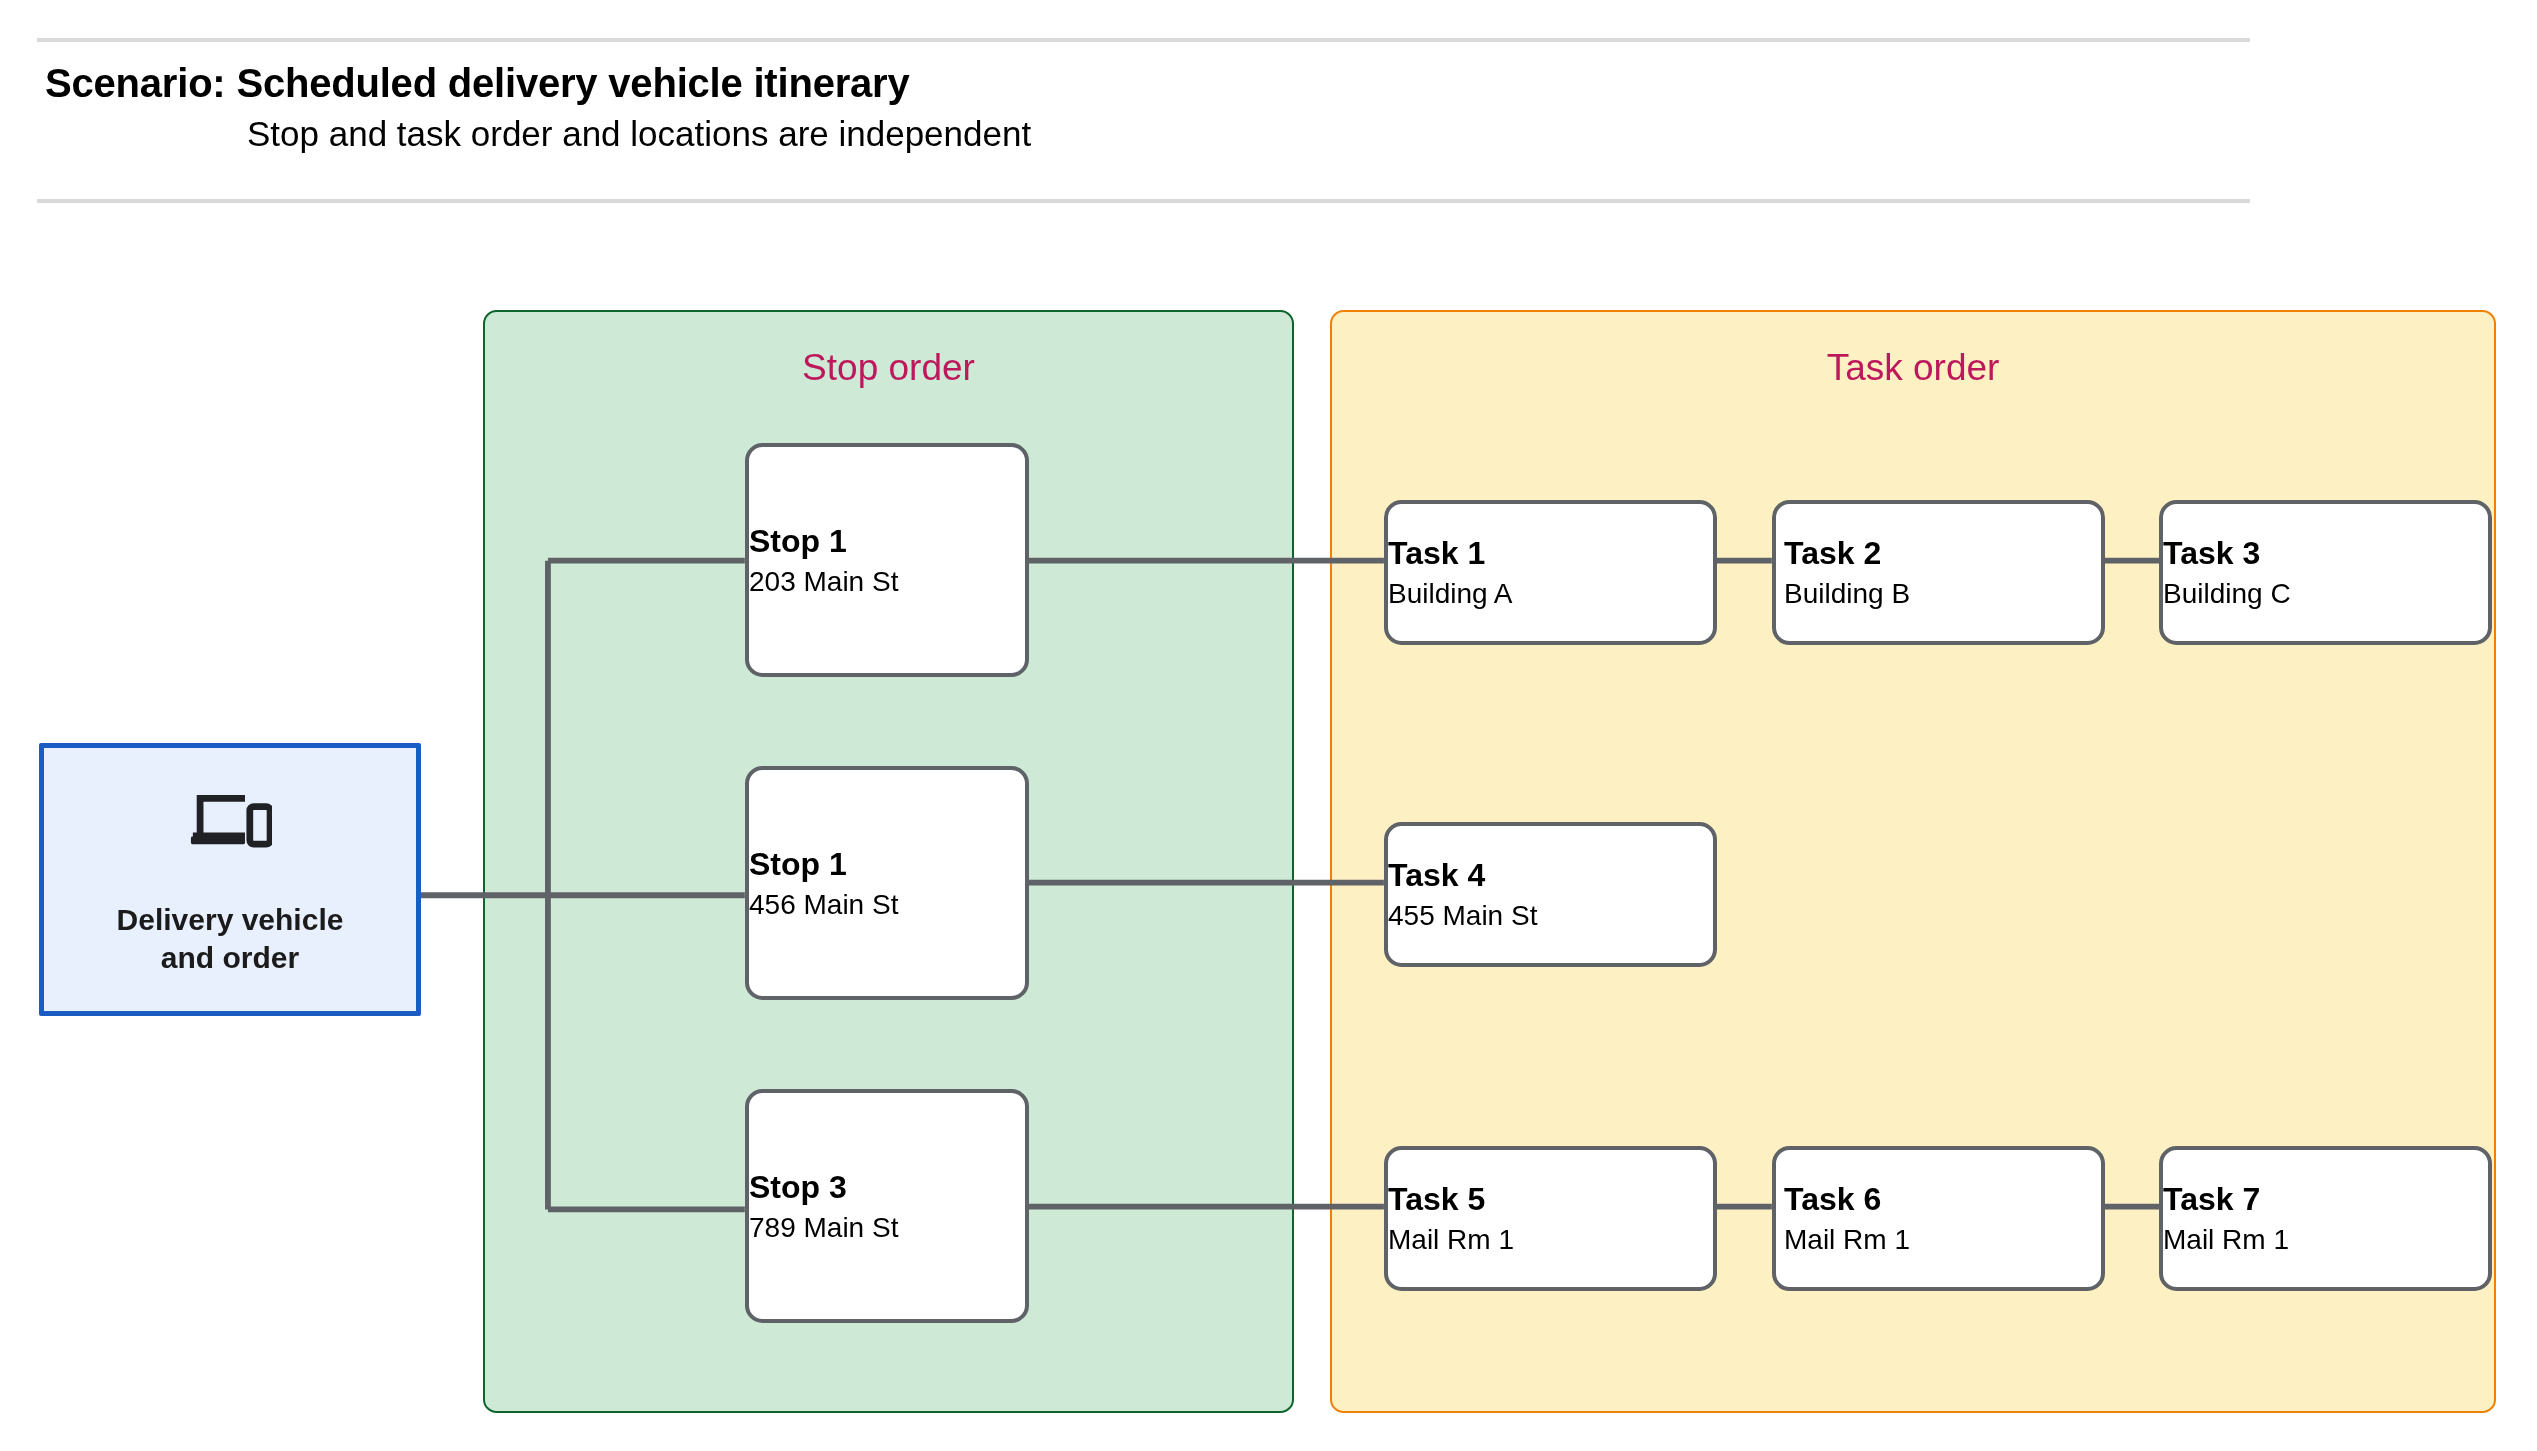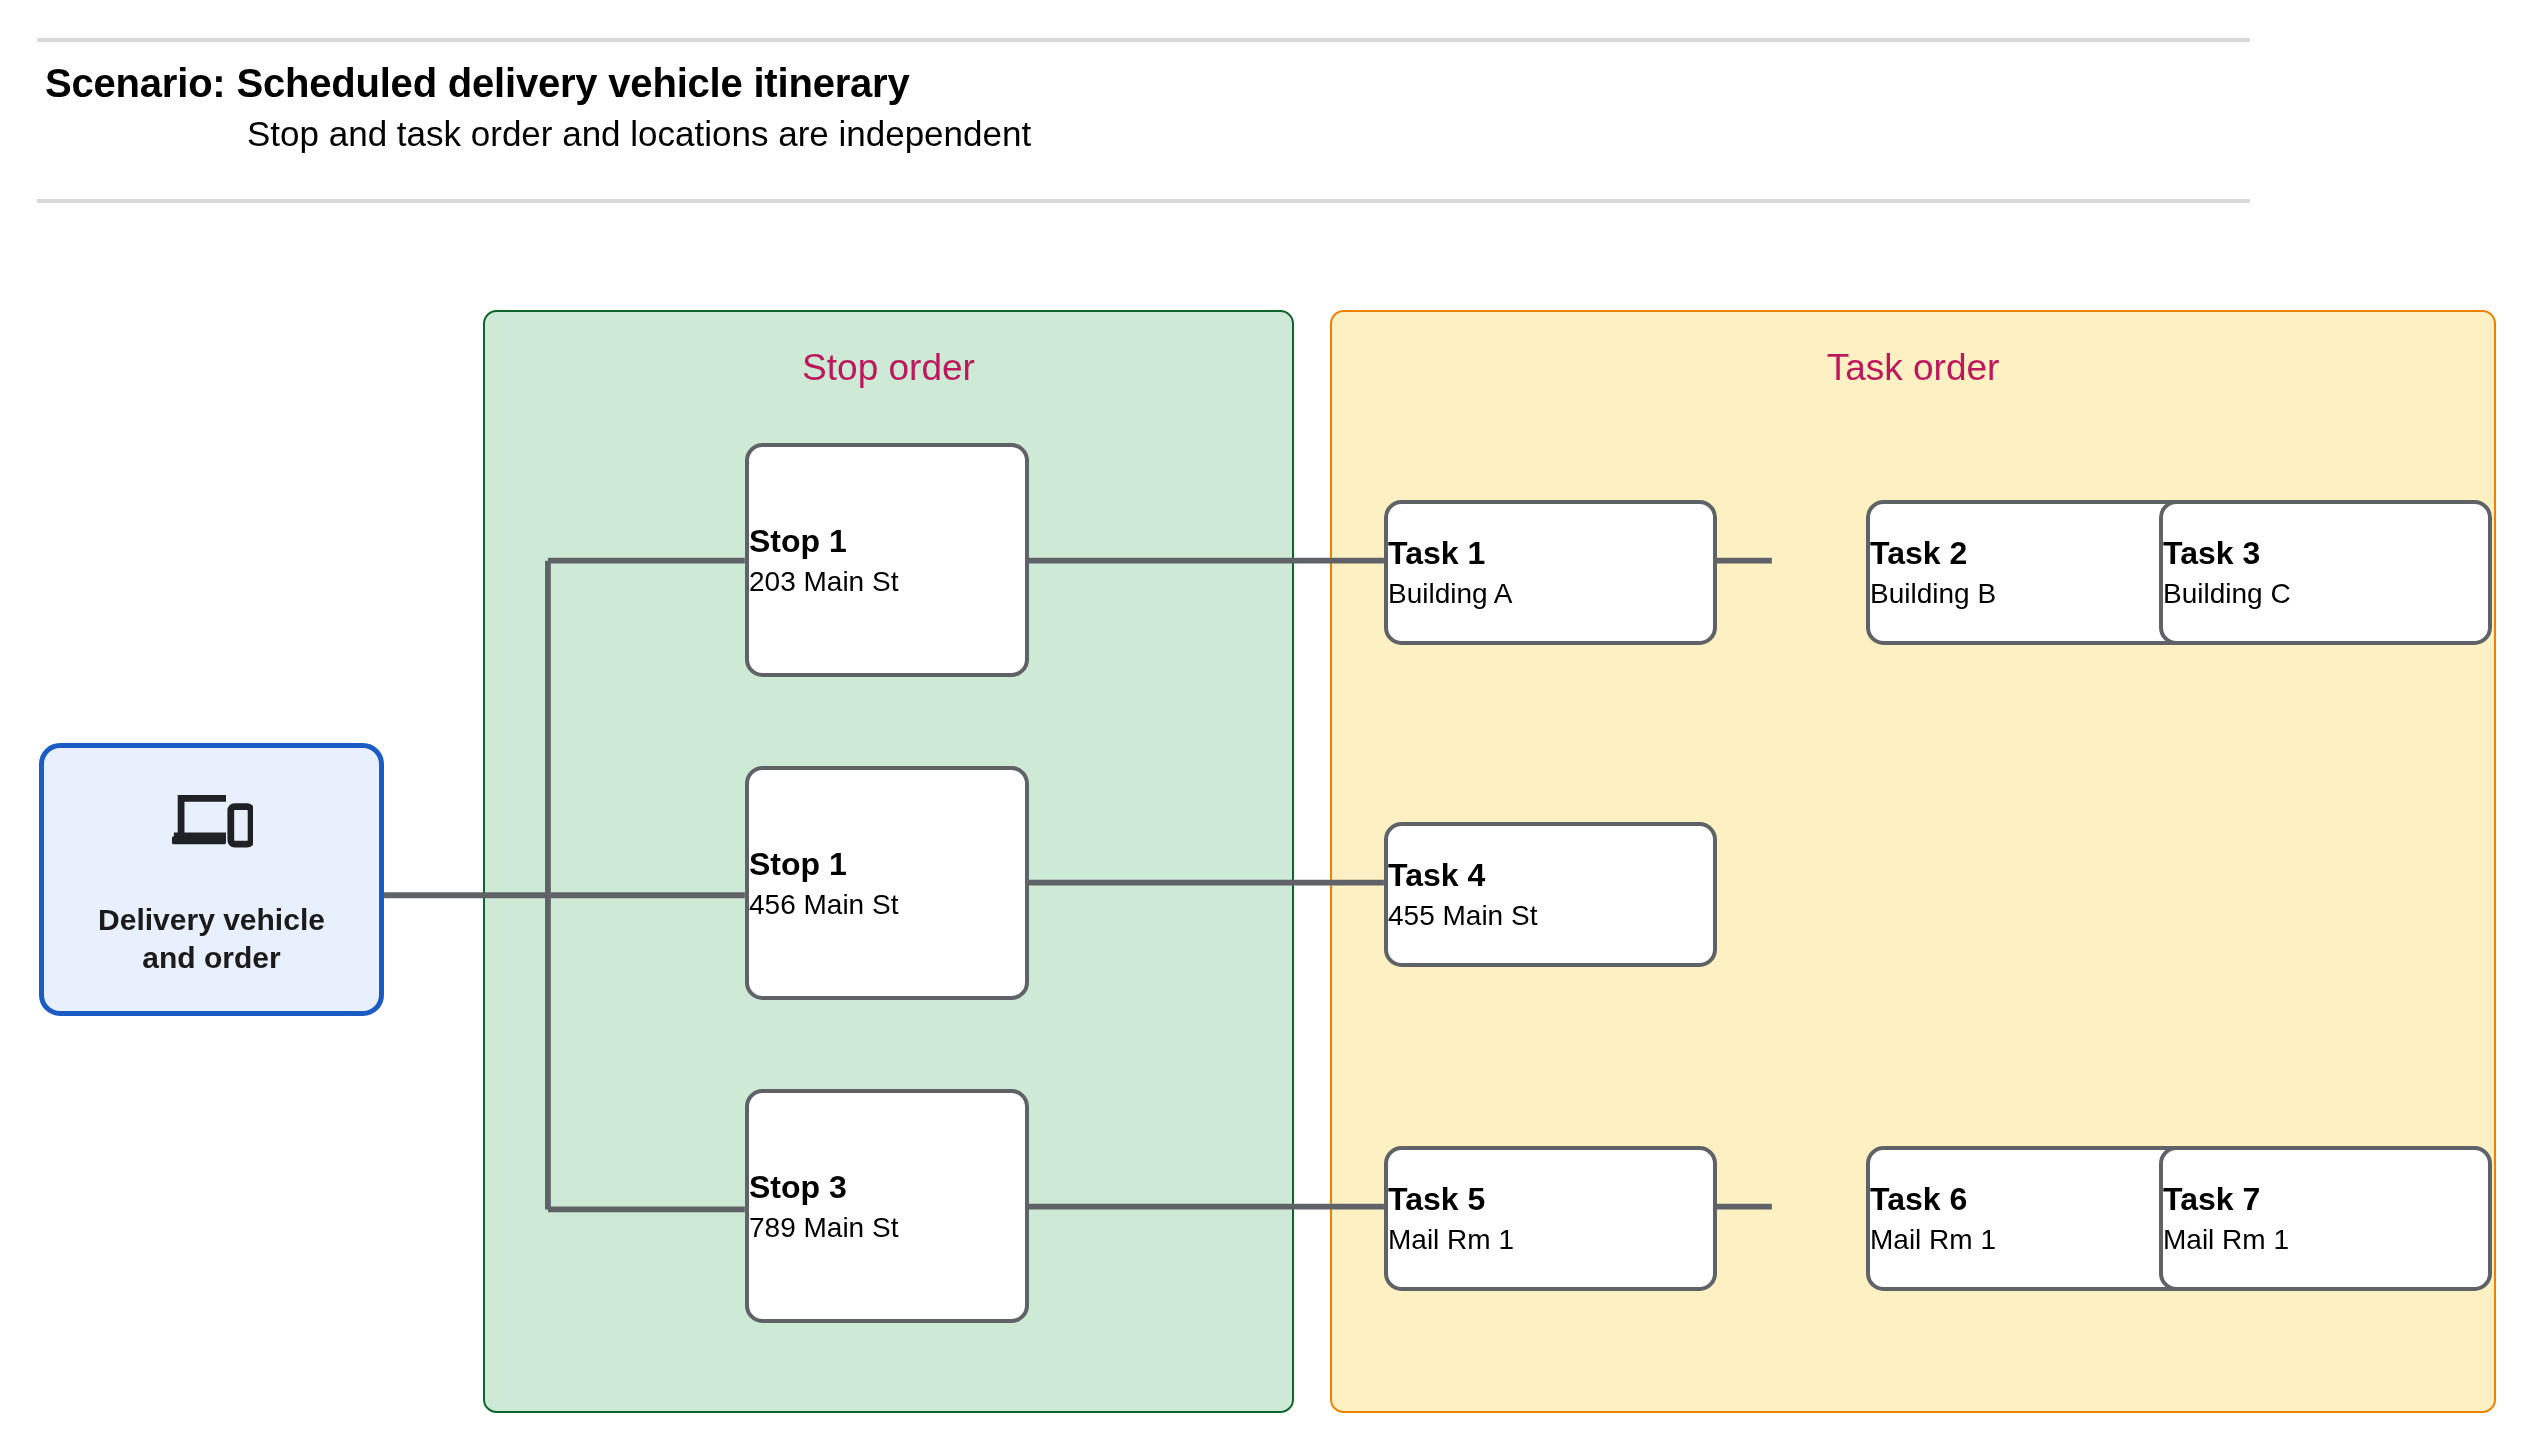--- a/index.html
+++ b/index.html
@@ -94,25 +94,25 @@
     font-size: 37px;
     color: #be185d;
     font-weight: normal;
   }
 
   
   #node-device {
     position: absolute;
     left: 39px;
     top: 743px;
-    width: 345px;
+    width: 382px;
     height: 273px;
     background: #e8f0fe;
     border: 5.8px solid #1b5cc4;
-    border-radius: 21px;
+    border-radius: 2px;
     box-sizing: border-box;
     display: flex;
     flex-direction: column;
     align-items: center;
     justify-content: center;
   }
   #device-icon {
     margin-top: 9.7px;
     margin-bottom: 50px;
     line-height: 0;
@@ -151,21 +151,21 @@
     margin-top: 4.8px;
   }
 
   .stop-node { width: 284px; height: 234px; left: 745px; }
   #node-stop-1 { top: 443px; }
   #node-stop-2 { top: 766px; }
   #node-stop-3 { top: 1089px; }
 
   .task-node { width: 333px; height: 145px; margin-top: 15px; }
   .task-col-1 { left: 1384px; }
-  .task-col-2 { left: 1866px; }
+  .task-col-2 { left: 1772px; padding-left: 8px; }
   .task-col-3 { left: 2159px; }
   .task-row-1 { top: 485px; }
   .task-row-2 { top: 807px; }
   .task-row-3 { top: 1131px; }
 </style>
 </head>
 <body>
 
 <div class="rule" id="rule-top"></div>
 

